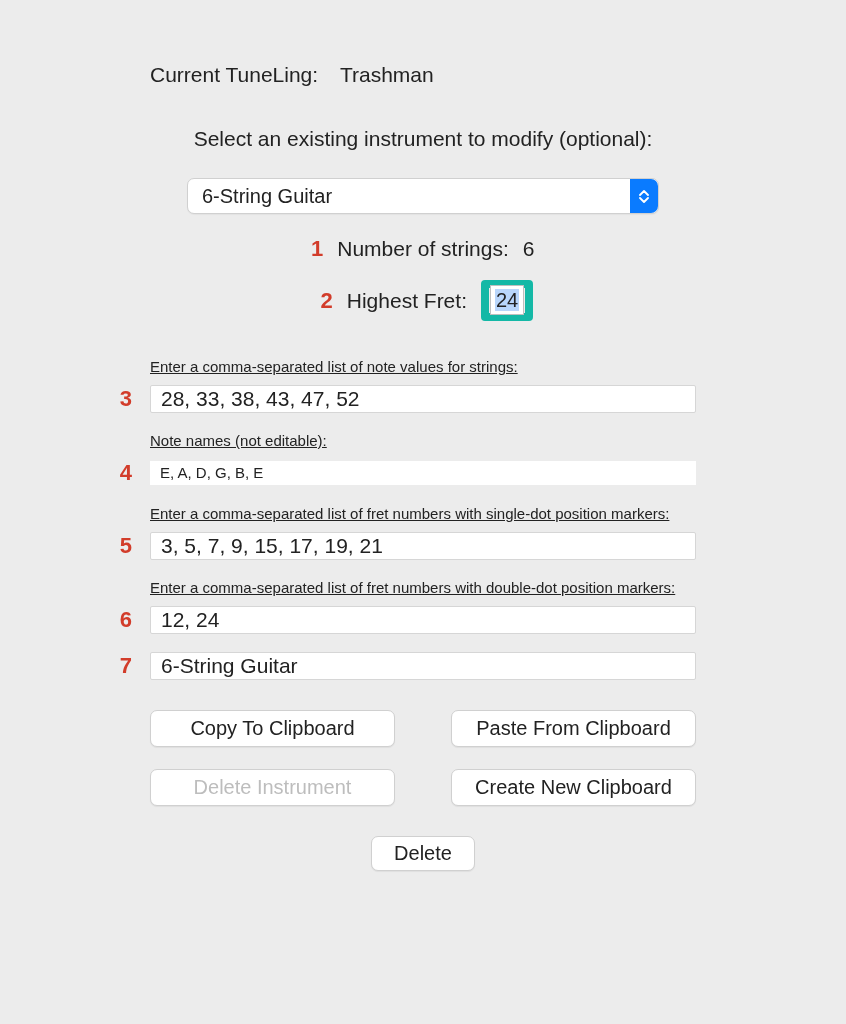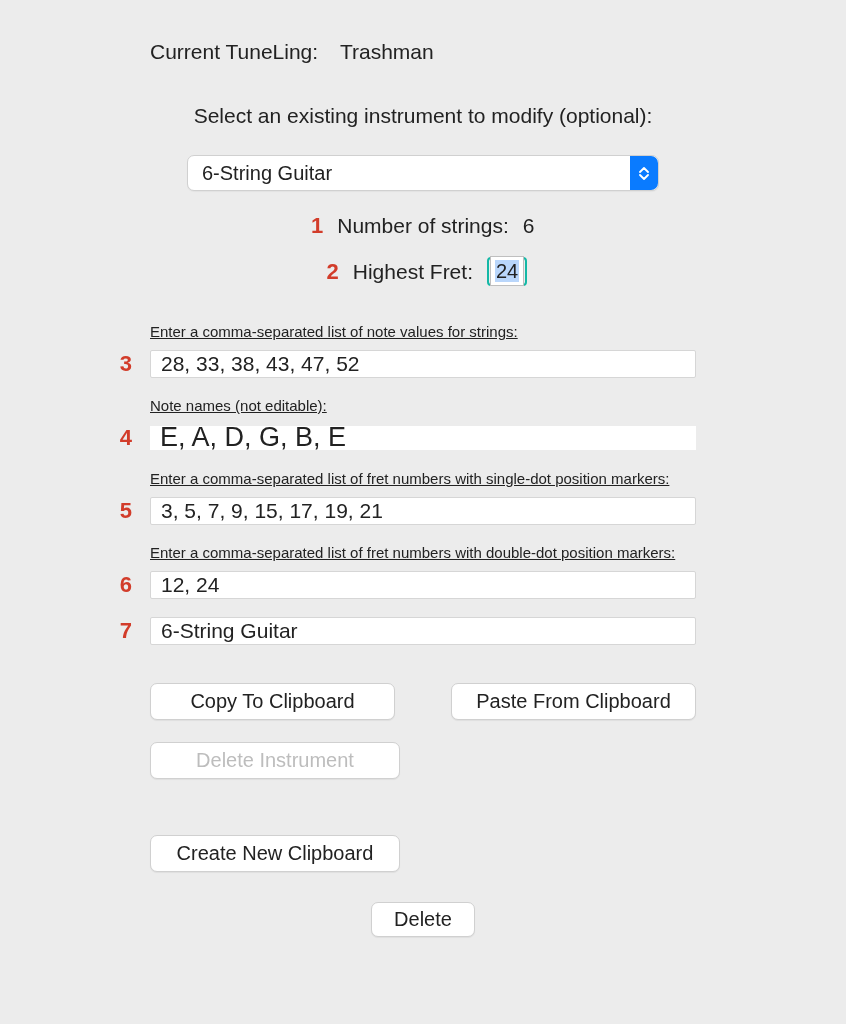--- a/index.html
+++ b/index.html
@@ -16,20 +16,21 @@
       color: #222;
       padding: 40px 0 0 0;
     }
     .header {
       margin-left: 150px;
       margin-bottom: 40px;
       font-size: 21px;
     }
     .header .label {
       display: inline-block;
+      margin-top: 23px;
     }
     .header .value {
       display: inline-block;
       margin-left: 16px;
     }
     .select-label {
       text-align: center;
       font-size: 21px;
       margin-bottom: 27px;
     }
@@ -80,21 +81,21 @@
       text-align: right;
     }
     .plain-label {
       font-size: 21px;
     }
     .plain-value {
       font-size: 21px;
       min-width: 20px;
     }
     .fret-input-wrap {
-      border: 2px solid #14b8a6;
+      border: 8px solid #14b8a6;
       border-radius: 4px;
       padding: 1px;
       display: inline-block;
     }
     .fret-input-inner {
       border: 1px solid #bfbfbf;
       background: #fff;
       padding: 3px 4px;
       width: 66px;
     }
@@ -135,31 +136,31 @@
       font-size: 21px;
       height: 28px;
       display: flex;
       align-items: center;
     }
     .readonly-field {
       flex: 1;
       background: #fff;
       border: none;
       padding: 6px 10px;
-      font-size: 27px;
+      font-size: 15px;
       height: 24px;
       display: flex;
       align-items: center;
     }
     .section-gap { margin-top: 18px; }
     .buttons-row {
       display: flex;
       justify-content: center;
       gap: 56px;
-      margin-top: 38px;
+      margin-top: 30px;
     }
     .mac-button {
       background: #fff;
       border: 1px solid #d0d0d0;
       border-radius: 7px;
       font-size: 20px;
       padding: 6px 0;
       width: 250px;
       text-align: center;
       box-shadow: 0 1px 1px rgba(0,0,0,0.06);
@@ -258,21 +259,21 @@
     <span class="side-num">7</span>
     <div class="text-field">
         <span>6-String Guitar</span>
       </div>
   </div>
 
   <div class="buttons-row">
     <div class="mac-button">Copy To Clipboard</div>
     <div class="mac-button">Paste From Clipboard</div>
   </div>
-  <div class="buttons-row" style="margin-top:22px;flex-direction:column;">
+  <div class="buttons-row" style="margin-top:22px;">
     <div class="mac-button disabled">Delete Instrument</div>
     <div class="mac-button">Create New Clipboard</div>
   </div>
 </div>
 
 <div class="cancel-wrap">
   <div class="cancel-btn">Delete</div>
 </div>
 
 </body></html>

